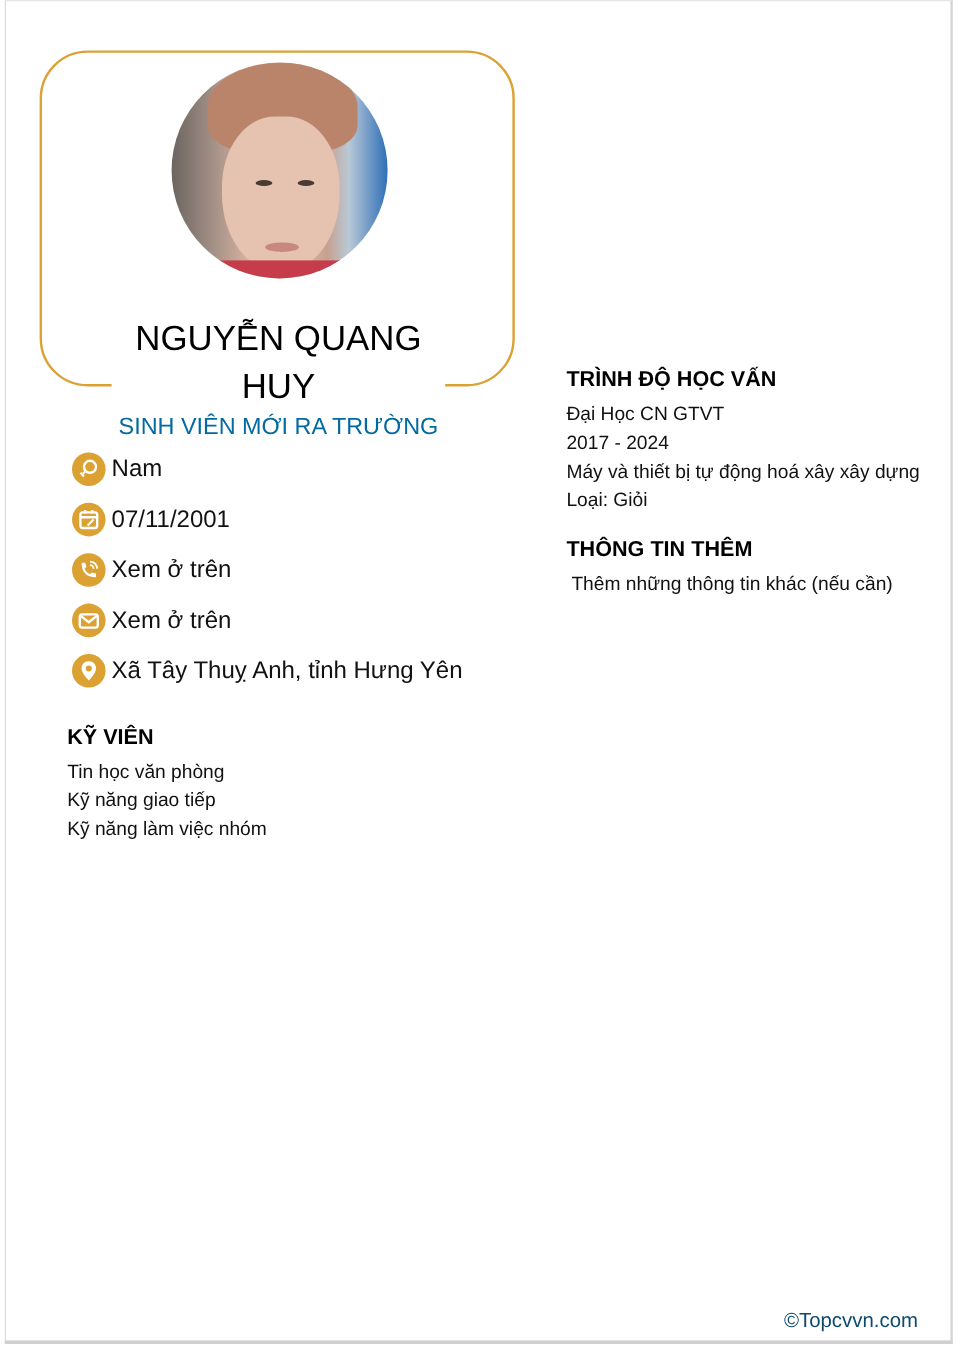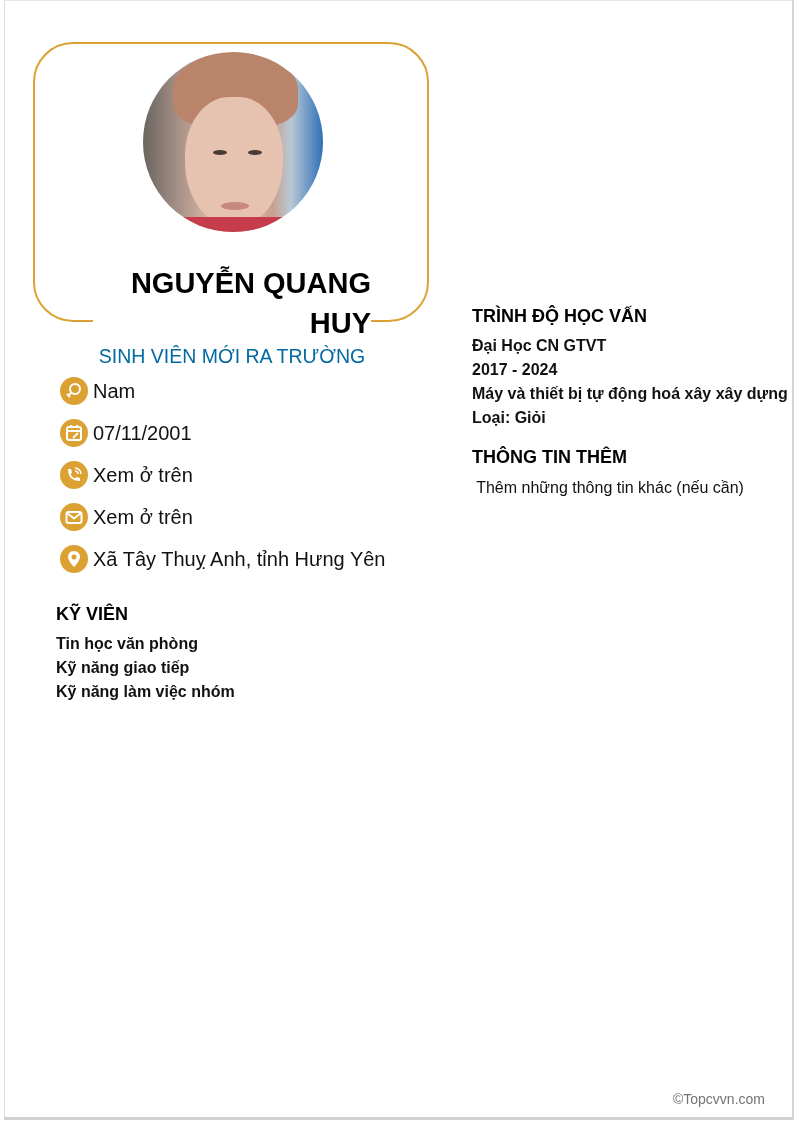--- a/index.html
+++ b/index.html
@@ -9,31 +9,31 @@
   .frame { position:absolute; left:28px; top:41px; width:396px; height:280px; box-sizing:border-box;
            border:2px solid #dba133; border-radius:40px; }
   .frame-gap { position:absolute; left:88px; top:310px; width:278px; height:16px; background:#fff; }
   .avatar { position:absolute; left:138px; top:51px; width:180px; height:180px; border-radius:50%; overflow:hidden;
             background:linear-gradient(90deg,#6b6560 0%,#a08d84 18%,#d5b1a0 35%,#e2bfae 55%,#c7a090 72%,#b9c9d6 82%,#2f6fb8 100%); }
   .avatar .hair { position:absolute; left:30px; top:0; width:125px; height:75px; border-radius:50% 50% 30% 30%; background:#b9846a; }
   .avatar .face { position:absolute; left:42px; top:45px; width:98px; height:130px; border-radius:45% 45% 50% 50%; background:#e6c2b0; }
   .avatar .shirt { position:absolute; left:40px; top:165px; width:110px; height:30px; background:#c63c4a; }
   .avatar .eye { position:absolute; top:98px; width:14px; height:5px; border-radius:50%; background:#4a3a34; }
   .avatar .mouth { position:absolute; left:78px; top:150px; width:28px; height:8px; border-radius:50%; background:#c9887f; }
-  .name { position:absolute; left:88px; top:262px; width:278px; text-align:right; font-weight:bold; font-size:29px; line-height:40px; color:#000; }
+  .name { position:absolute; left:88px; top:262px; width:278px; text-align:center; font-weight:normal; font-size:29px; line-height:40px; color:#000; }
   .subtitle { position:absolute; left:40px; top:344px; width:374px; text-align:center; font-size:19.5px; color:#0369a1; }
   .contact { position:absolute; left:55px; top:376px; }
   .c-row { position:relative; height:42px; }
   .c-icon { position:absolute; left:0; top:0; width:28px; height:28px; border-radius:50%; background:#dba133; }
   .c-icon svg { position:absolute; left:4px; top:4px; width:20px; height:20px; }
   .c-text { position:absolute; left:33px; top:3px; font-size:20px; white-space:nowrap; }
   .sec-title { position:absolute; font-weight:bold; font-size:18px; color:#000; }
   .lines { position:absolute; font-size:16px; line-height:24px; }
-  .lines div { white-space:nowrap;font-weight:bold; }
-  .footer { position:absolute; right:27px; top:1090px; font-size:14px; color:#737373; }
+  .lines div { white-space:nowrap; }
+  .footer { position:absolute; right:27px; top:1090px; font-size:17px; color:#0c4a6e; }
 </style>
 </head>
 <body>
 
 <div class="page">
   <div class="frame"></div>
   <div class="frame-gap"></div>
 
   <div class="avatar">
     <div class="hair"></div>

